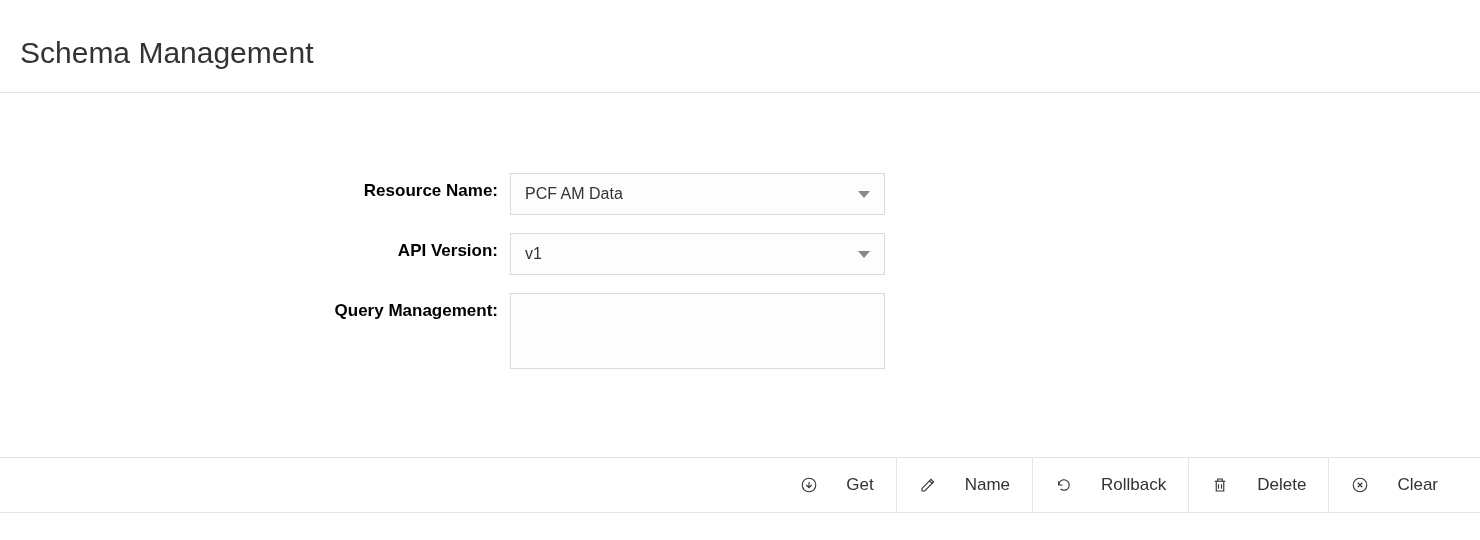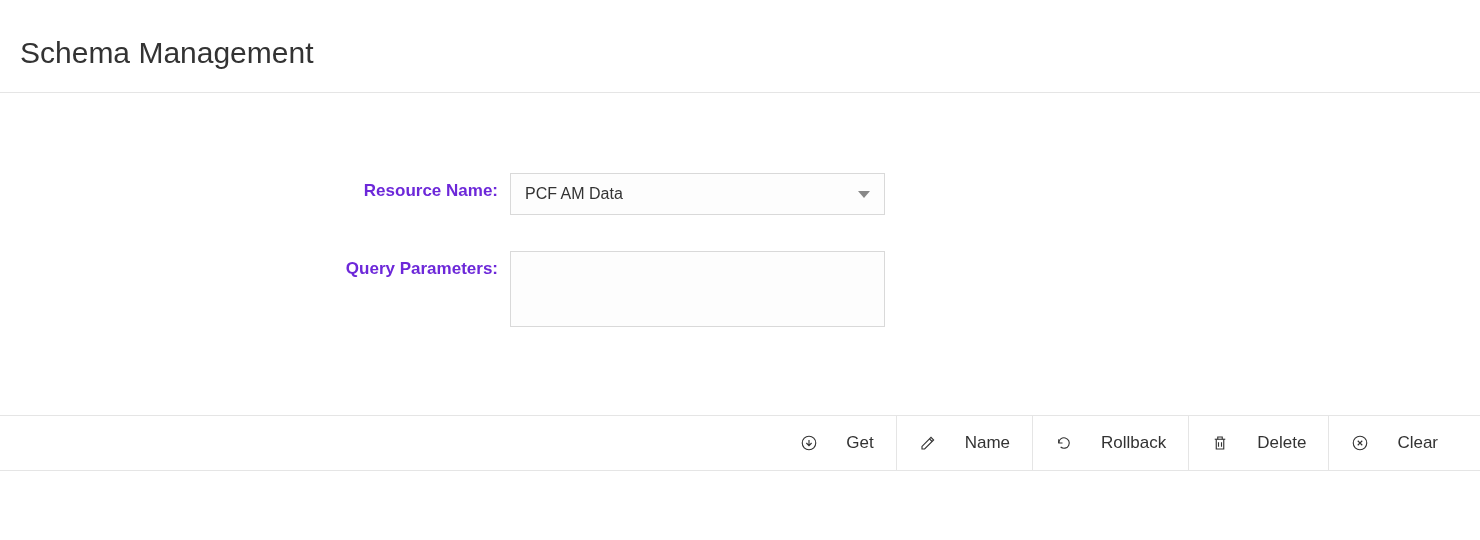--- a/index.html
+++ b/index.html
@@ -31,21 +31,21 @@
       display: flex;
       align-items: flex-start;
       margin-bottom: 18px;
     }
     .form-label {
       width: 490px;
       text-align: right;
       padding-right: 12px;
       font-size: 17px;
       font-weight: 600;
-      color: #6d28d9;
+      color: #000000;
       padding-top: 8px;
     }
     .select-box {
       width: 375px;
       height: 42px;
       border: 1px solid #d9d9d9;
       background: #fdfdfd;
       display: flex;
       align-items: center;
       justify-content: space-between;
@@ -119,24 +119,29 @@
 
   <div class="form-row">
     <label class="form-label">Resource Name:</label>
     <div class="select-box">
       <span>PCF AM Data</span>
       <span class="chevron"></span>
     </div>
   </div>
 
   <div class="form-row">
+    <label class="form-label">API Version:</label>
+    <div class="select-box">
+      <span>v1</span>
+      <span class="chevron"></span>
+    </div>
   </div>
 
   <div class="form-row">
-    <label class="form-label">Query Parameters:</label>
+    <label class="form-label">Query Management:</label>
     <textarea class="textarea-box" style=""></textarea>
   </div>
 
 </div>
 
 <div class="footer-bar">
 
   <button class="action-btn">
     <svg viewBox="0 0 24 24">
       <circle cx="12" cy="12" r="9"></circle>

